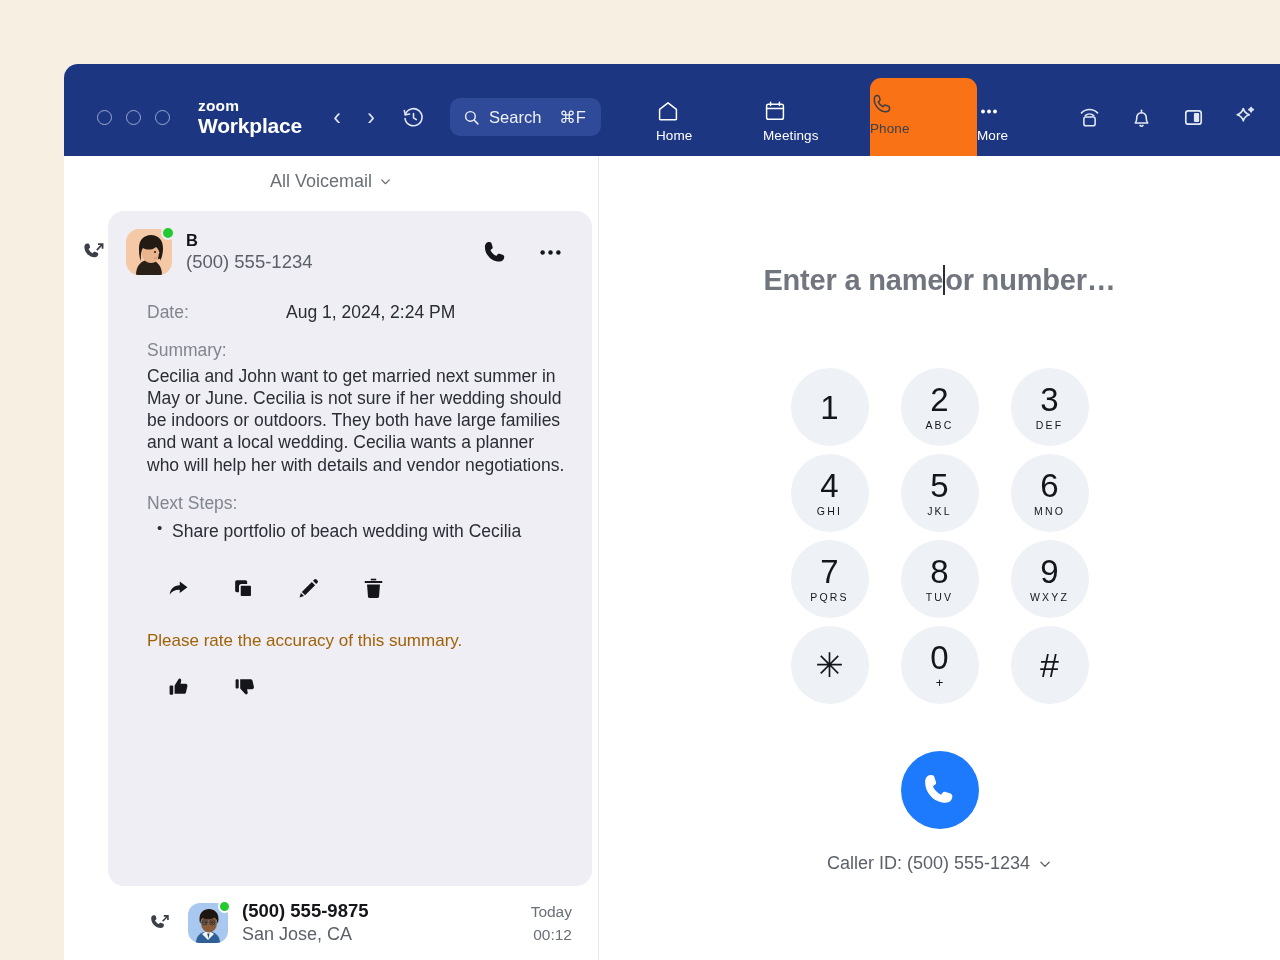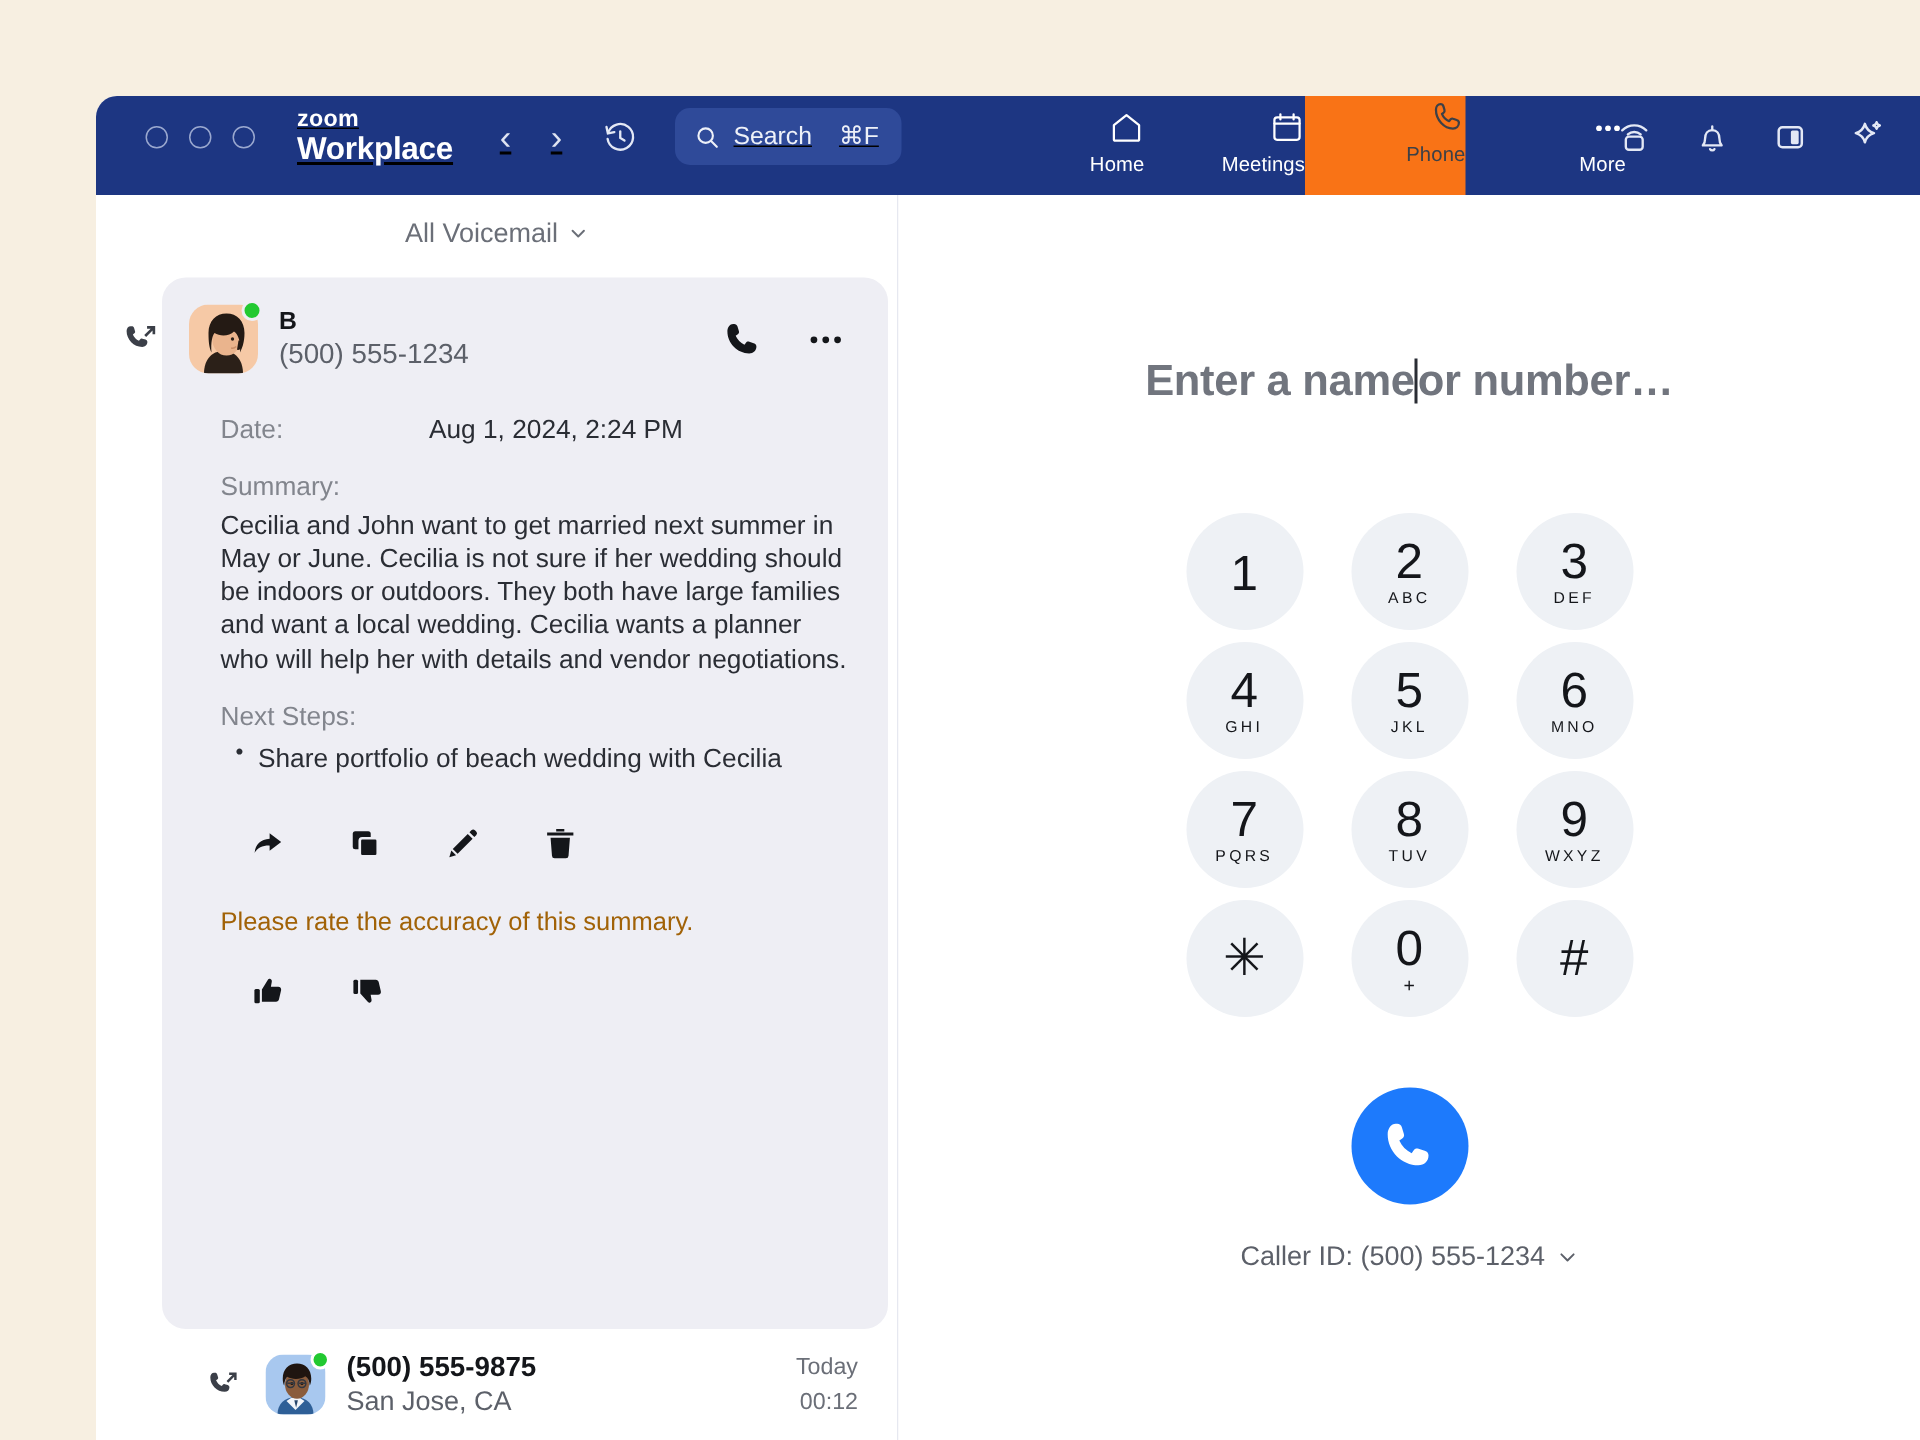--- a/index.html
+++ b/index.html
@@ -15,26 +15,25 @@
     left: 64px; top: 64px;
     width: 1216px; height: 896px;
     background: #ffffff;
     border-top-left-radius: 14px;
     overflow: hidden;
     display: flex; flex-direction: column;
   }
 
   
   .topbar {
-    height: 66px;
+    height: 92px;
     background: #1d3682;
     display: flex; align-items: flex-end;
     position: relative;
     flex: none;
-    text-decoration: underline;
   }
   .tb-left {
     display: flex; align-items: center;
     height: 78px; padding-left: 33px; gap: 0;
   }
   .traffic { display: flex; gap: 14px; align-items: center; }
   .traffic span {
     width: 15px; height: 15px; border-radius: 50%;
     border: 1.6px solid #9aa8cf; display: block;
   }
@@ -63,21 +62,21 @@
   .search-pill .kbd { color: #eef1f8; font-size: 16.5px; margin-left: 9px; }
 
   
   .tb-tabs {
     position: absolute; left: 592px; bottom: 0;
     display: flex; align-items: flex-end; height: 78px;
   }
   .tab {
     width: 107px; height: 70px;
     display: flex; flex-direction: column;
-    align-items: flex-end; justify-content: center; gap: 5px;
+    align-items: flex-start; justify-content: center; gap: 5px;
     color: #ffffff; cursor: pointer;
   }
   .tab .tlabel { font-size: 13.5px; letter-spacing: .1px; }
   .tab.active {
     background: #f97316; color: #3d4047;
     border-top-left-radius: 11px; border-top-right-radius: 11px;
     height: 78px; justify-content: center; padding-bottom: 6px;
   }
 
   
@@ -157,21 +156,21 @@
   }
   .tool-row { display: flex; align-items: center; gap: 40px; margin-top: 34px; padding-left: 19px; }
   .tool-row .tb { cursor: pointer; display: flex; }
   .rate-text { color: #a16207; font-size: 17px; margin-top: 30px; }
   .rate-row { display: flex; align-items: center; gap: 42px; margin-top: 24px; padding-left: 20px; }
   .rate-row .rb { cursor: pointer; display: flex; }
 
   
   .vm-list-item {
     display: flex; align-items: center;
-    padding: 14px 26px 14px 5px;
+    padding: 14px 26px 14px 16px;
     flex: none; cursor: pointer;
   }
   .vm-list-item .call-dir { margin-left: 58px; margin-right: 6px; }
   .li-avatar-wrap { position: relative; width: 40px; height: 40px; flex: none; }
   .li-avatar { width: 40px; height: 40px; border-radius: 12px; overflow: hidden; display: block; }
   .li-presence {
     position: absolute; right: -3px; top: -3px;
     width: 13px; height: 13px; border-radius: 50%;
     background: #22c931; border: 2px solid #fff;
   }

